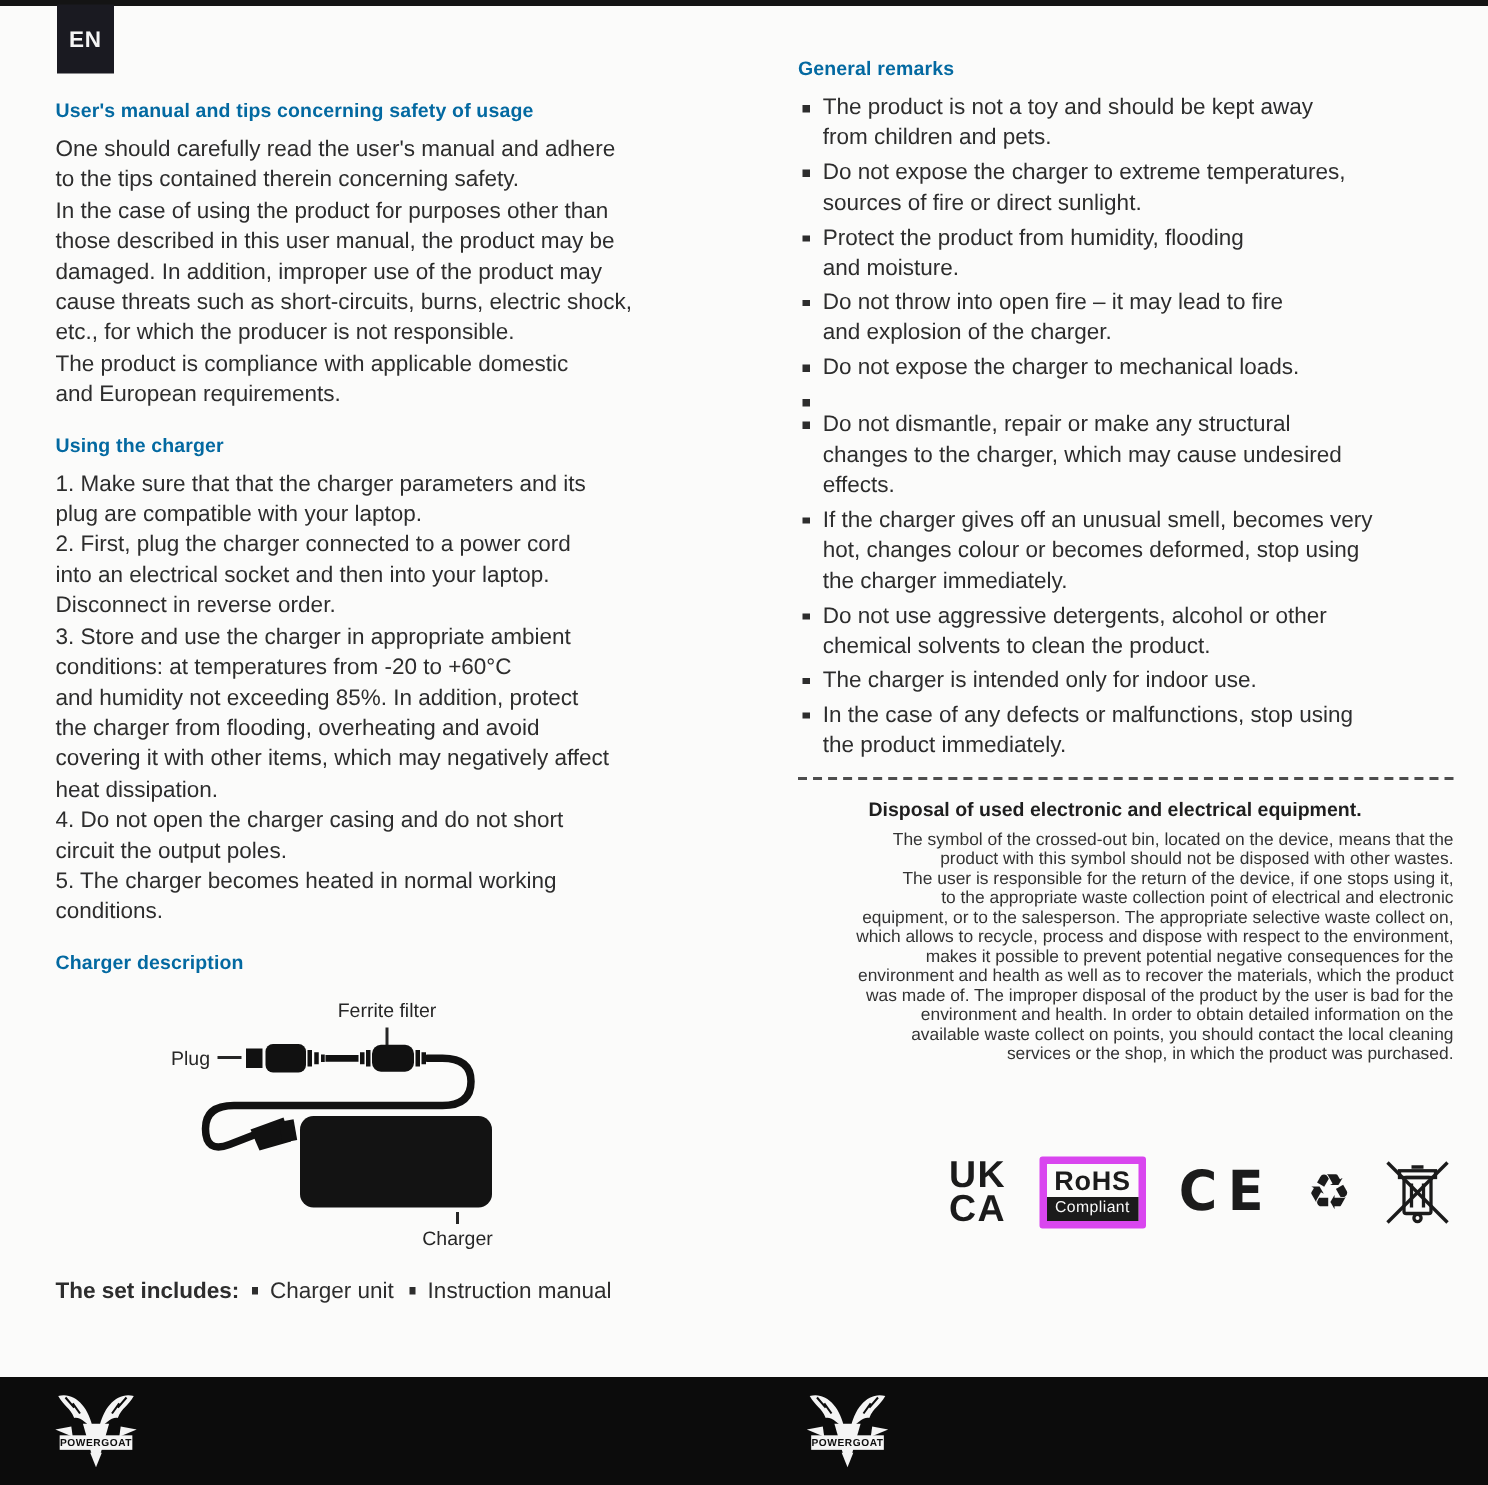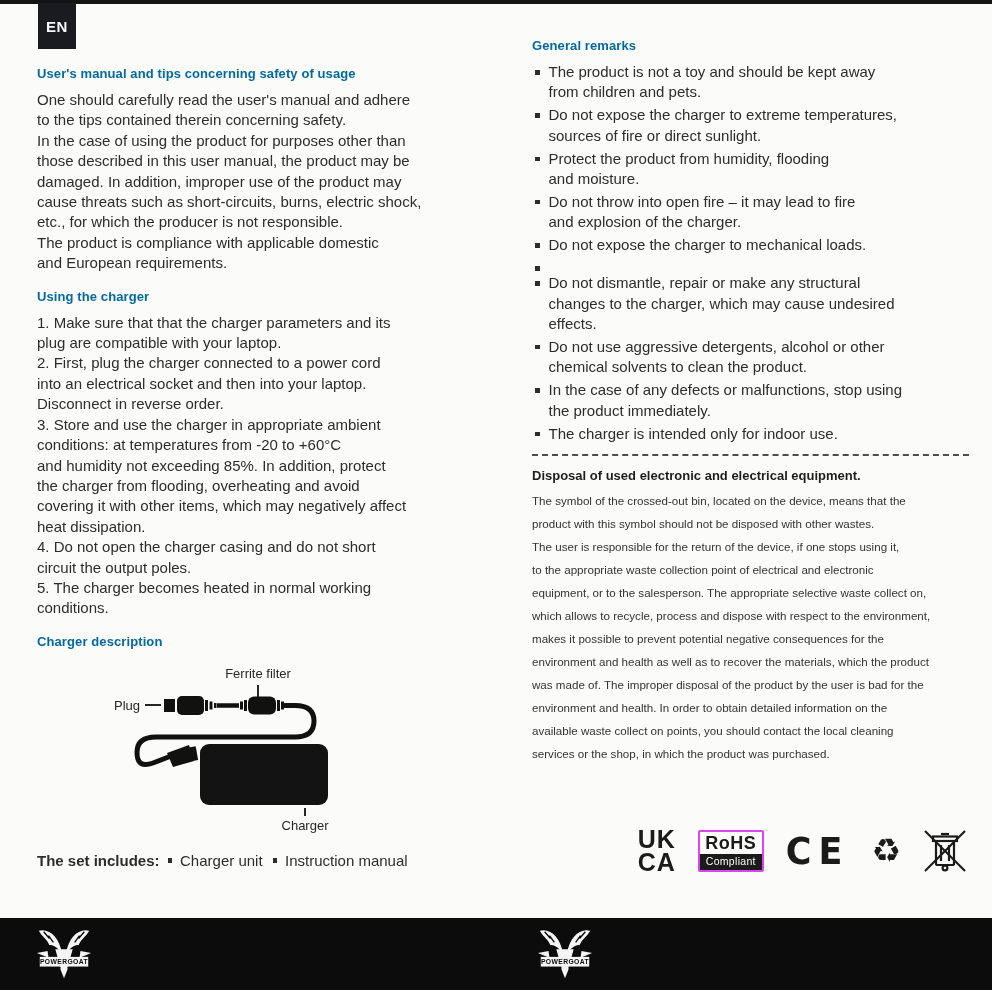--- a/index.html
+++ b/index.html
@@ -27,37 +27,37 @@
   .mt { margin-top:15px; }
   
   ul.remarks { list-style:none; }
   ul.remarks li { display:flex; margin-bottom:2.5px; }
   ul.remarks .sq {
     flex:0 0 auto; width:4.5px; height:4.5px; background:#2d2d2d; margin:8px 9px 0 3px;
   }
   ul.remarks .li-text { font-size:15px; line-height:20.4px; white-space:pre-line; }
   
   .divider { margin-top:10px; border-top:2px dashed #4d4d4d; width:100%; }
-  .disposal-heading { margin-top:12px; font-size:13px; font-weight:bold; color:#1e1e1e; }
-  .disposal-body { margin-top:6px; font-size:11.6px; line-height:23px; white-space:pre-line; color:#333; }
+  .disposal-heading { margin-top:12px; font-size:13px; font-weight:bold; color:#1e1e1e;margin-left:47px; }
+  .disposal-body { margin-top:6px; font-size:11.6px; line-height:13px; white-space:pre-line; color:#333;text-align:right; }
   
   .diagram { margin-top:8px; display:block; }
   .diagram text { font-family:"Liberation Sans", sans-serif; font-size:13px; fill:#262626; }
   
   .set-includes { margin-top:10px; font-size:15px; display:flex; }
   .set-includes .label { font-weight:bold; margin-right:8px; }
   .set-includes .si-item { display:flex; align-items:center; margin-right:10px; }
   .set-includes .si-sq { width:4.5px; height:4.5px; background:#2d2d2d; margin-right:8px; }
   
   .certs {
     margin-top:62px; display:flex; align-items:center; justify-content:flex-end;
     gap:22px; padding-right:2px; color:#1b1b1b;
   }
   .ukca { font-weight:800; font-size:25px; line-height:.92; letter-spacing:1px; color:#1b1b1b; }
-  .rohs { border:2px solid #d946ef; border-radius:2px; text-align:center; min-width:66px; background:#fbfbfa; }
+  .rohs { border:5px solid #d946ef; border-radius:2px; text-align:center; min-width:66px; background:#fbfbfa; }
   .rohs .rohs-title { font-size:18px; font-weight:bold; padding:1px 5px 0; letter-spacing:.5px; }
   .rohs .rohs-sub { background:#1b1b1b; color:#fafafa; font-size:10.5px; padding:1.5px 3px 2.5px; letter-spacing:.3px; }
   .ce { font-size:35px; font-weight:600; letter-spacing:7px; font-family:"DejaVu Sans", sans-serif; transform:scaleY(1.05); }
   .recycle { font-size:33px; line-height:1; font-family:"DejaVu Sans", sans-serif; color:#1b1b1b; }
   
   .footer-bar { position:absolute; left:0; top:918px; width:992px; height:72px; background:#0c0c0c; }
   .goat { position:absolute; top:6px; }
   .goat-1 { left:33px; }
   .goat-2 { left:534px; }
 </style>
@@ -189,36 +189,42 @@
           <span class="sq"></span>
         </li>
 
         <li>
           <span class="sq"></span>
           <span class="li-text">Do not dismantle, repair or make any structural
 changes to the charger, which may cause undesired
 effects.</span>
         </li>
 
+        <li>
+          <span class="sq"></span>
+          <span class="li-text">If the charger gives off an unusual smell, becomes very
+hot, changes colour or becomes deformed, stop using
+the charger immediately.</span>
+        </li>
 
         <li>
           <span class="sq"></span>
           <span class="li-text">Do not use aggressive detergents, alcohol or other
 chemical solvents to clean the product.</span>
         </li>
 
         <li>
           <span class="sq"></span>
+          <span class="li-text">The charger is intended only for indoor use.</span>
+        </li>
+
+        <li>
+          <span class="sq"></span>
           <span class="li-text">In the case of any defects or malfunctions, stop using
 the product immediately.</span>
-        </li>
-
-        <li>
-          <span class="sq"></span>
-          <span class="li-text">The charger is intended only for indoor use.</span>
         </li>
       </ul>
 
     <div class="divider"></div>
 
     <div class="disposal-heading">Disposal of used electronic and electrical equipment.</div>
     <div class="disposal-body">The symbol of the crossed-out bin, located on the device, means that the
 product with this symbol should not be disposed with other wastes.
 The user is responsible for the return of the device, if one stops using it,
 to the appropriate waste collection point of electrical and electronic

